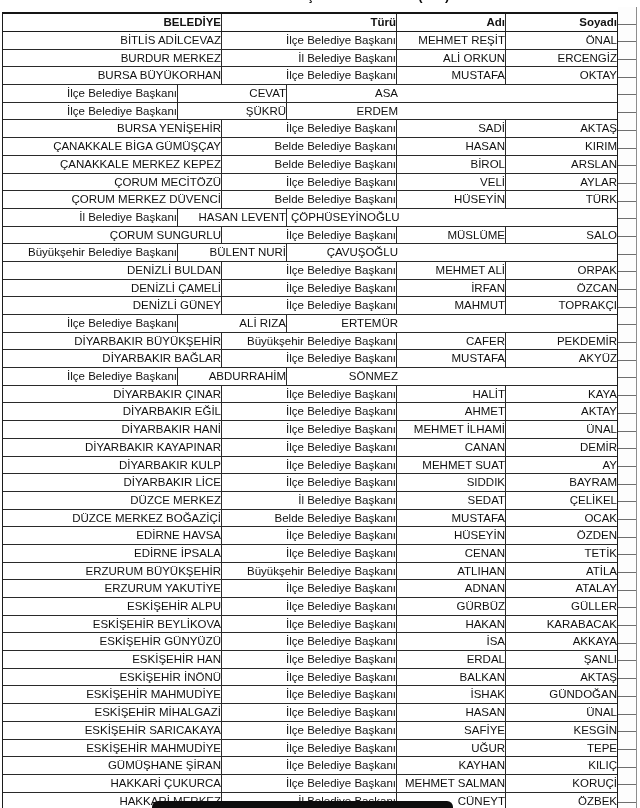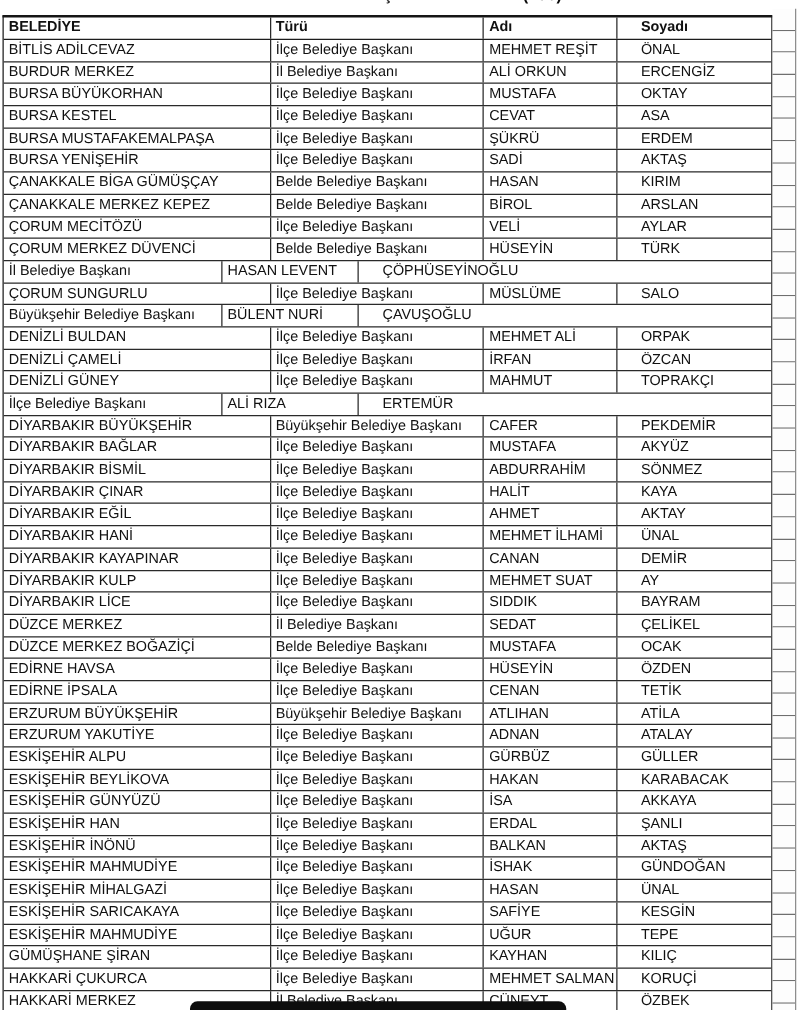--- a/index.html
+++ b/index.html
@@ -22,28 +22,29 @@
   
   .doc-table{
     position:absolute;left:2px;top:12px;width:616px;
     border:1px solid #1c1c1c;border-top:2px solid #151515;
     box-sizing:border-box;background:#fff;
   }
   .t-row{
     display:flex;height:16.7px;line-height:16.5px;
     border-bottom:1px solid #2a2a2a;
     white-space:nowrap;
+    text-align:right;
   }
   .t-row.header{height:17px;line-height:17px;font-weight:bold;font-size:12px;border-bottom:1px solid #1c1c1c;}
   .t-cell{
     padding-left:4px;box-sizing:border-box;overflow:visible;
     font-size:11.5px;
     border-right:1px solid #2a2a2a;
   }
-  .t-cell:last-child{border-right:none;margin-left:15px;}
+  .t-cell:last-child{border-right:none;}
   .c0{width:219px;}
   .c1{width:175px;}
   .c2{width:109px;}
   .c3{width:111px;}
   
   .ghost-col{
     position:absolute;left:618px;top:7px;width:19px;
     border-right:1px solid #8d8d8d;box-sizing:border-box;
   }
   .ghost-cell{
@@ -82,27 +83,25 @@
     <div class="t-cell c2">ALİ ORKUN</div>
     <div class="t-cell c3">ERCENGİZ</div>
   </div>
       <div class="t-row">
     <div class="t-cell c0">BURSA BÜYÜKORHAN</div>
     <div class="t-cell c1">İlçe Belediye Başkanı</div>
     <div class="t-cell c2">MUSTAFA</div>
     <div class="t-cell c3">OKTAY</div>
   </div>
       <div class="t-row">
-    <div class="t-cell c0">BURSA KESTEL</div>
     <div class="t-cell c1">İlçe Belediye Başkanı</div>
     <div class="t-cell c2">CEVAT</div>
     <div class="t-cell c3">ASA</div>
   </div>
       <div class="t-row">
-    <div class="t-cell c0">BURSA MUSTAFAKEMALPAŞA</div>
     <div class="t-cell c1">İlçe Belediye Başkanı</div>
     <div class="t-cell c2">ŞÜKRÜ</div>
     <div class="t-cell c3">ERDEM</div>
   </div>
       <div class="t-row">
     <div class="t-cell c0">BURSA YENİŞEHİR</div>
     <div class="t-cell c1">İlçe Belediye Başkanı</div>
     <div class="t-cell c2">SADİ</div>
     <div class="t-cell c3">AKTAŞ</div>
   </div>
@@ -175,21 +174,20 @@
     <div class="t-cell c2">CAFER</div>
     <div class="t-cell c3">PEKDEMİR</div>
   </div>
       <div class="t-row">
     <div class="t-cell c0">DİYARBAKIR BAĞLAR</div>
     <div class="t-cell c1">İlçe Belediye Başkanı</div>
     <div class="t-cell c2">MUSTAFA</div>
     <div class="t-cell c3">AKYÜZ</div>
   </div>
       <div class="t-row">
-    <div class="t-cell c0">DİYARBAKIR BİSMİL</div>
     <div class="t-cell c1">İlçe Belediye Başkanı</div>
     <div class="t-cell c2">ABDURRAHİM</div>
     <div class="t-cell c3">SÖNMEZ</div>
   </div>
       <div class="t-row">
     <div class="t-cell c0">DİYARBAKIR ÇINAR</div>
     <div class="t-cell c1">İlçe Belediye Başkanı</div>
     <div class="t-cell c2">HALİT</div>
     <div class="t-cell c3">KAYA</div>
   </div>

